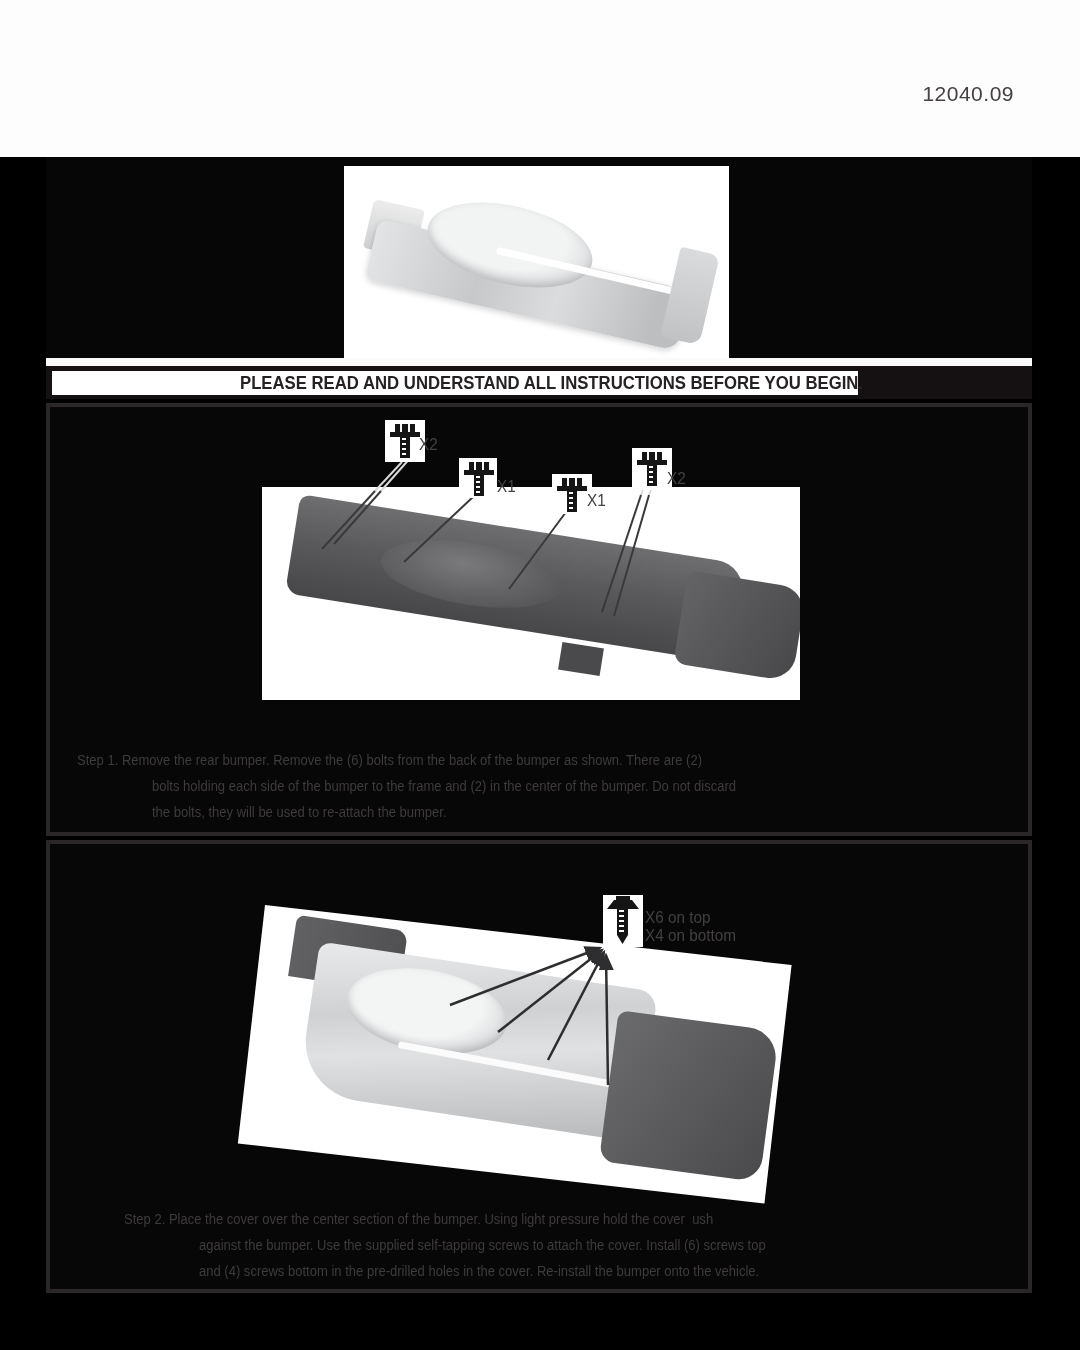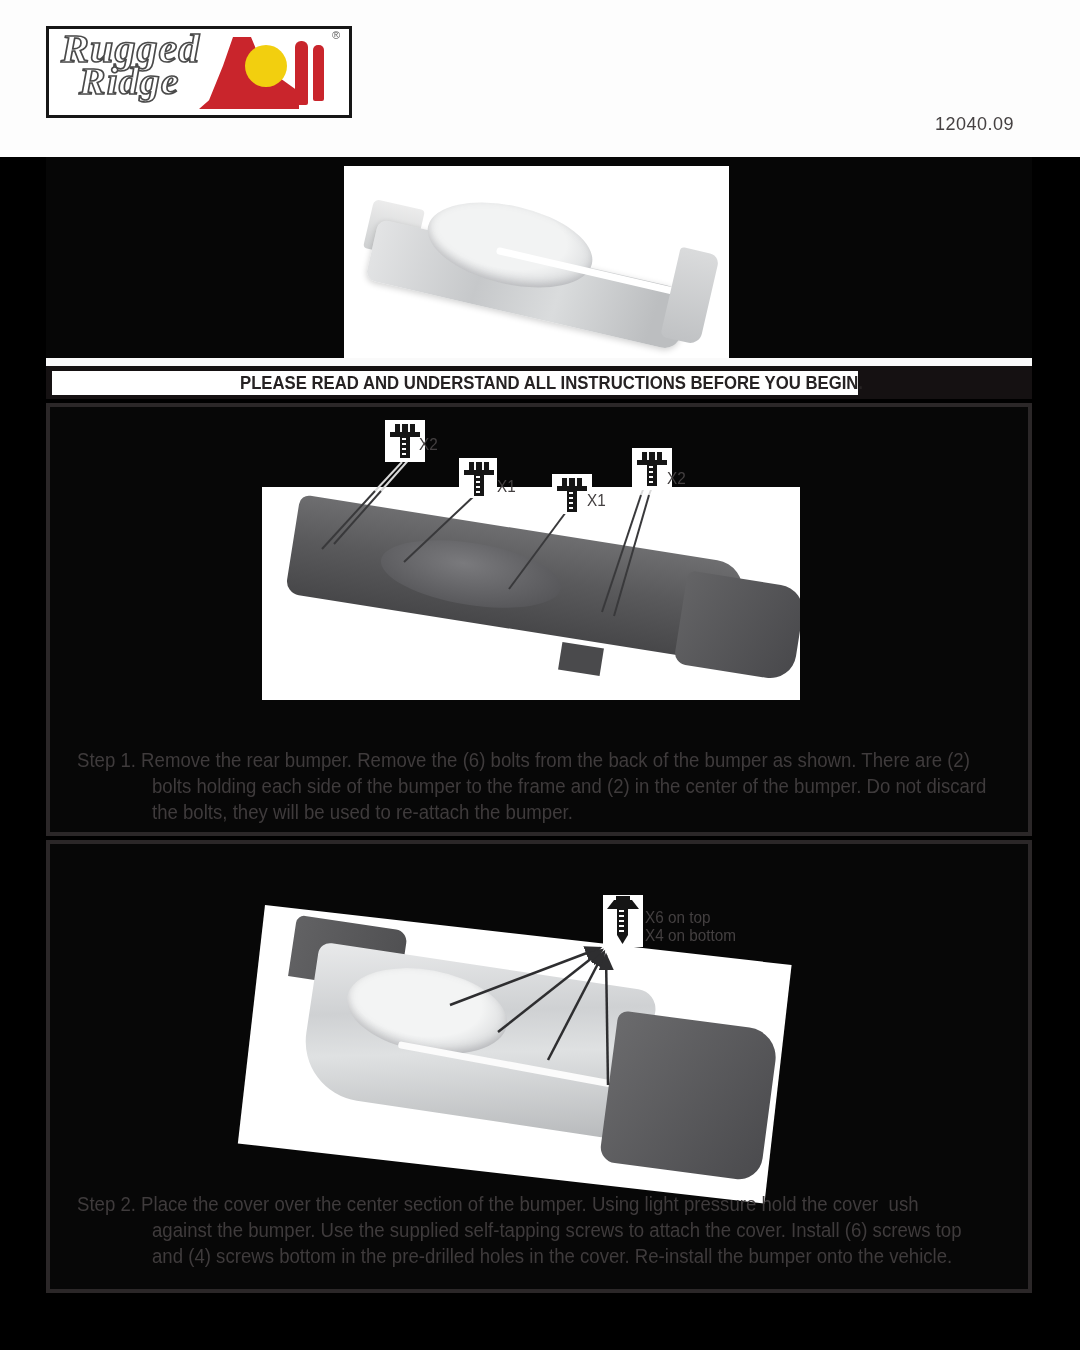--- a/index.html
+++ b/index.html
@@ -12,21 +12,21 @@
   .logo-word{position:absolute;font-family:"Liberation Serif",serif;font-style:italic;font-weight:bold;
              color:#fff;-webkit-text-stroke:1.6px #4a4a4a;text-shadow:0 0 1px #555;letter-spacing:1px;z-index:3;}
   #logo-w1{left:12px;top:-4px;font-size:40px;transform:scaleX(1.05);transform-origin:left;}
   #logo-w2{left:30px;top:30px;font-size:38px;transform:scaleX(1.05);transform-origin:left;}
   #logo-mesa{left:150px;top:8px;width:100px;height:72px;background:#c9252c;z-index:2;
              clip-path:polygon(34% 0,52% 0,58% 20%,76% 52%,100% 76%,100% 100%,0 100%,10% 88%,24% 40%);}
   #logo-sun{left:196px;top:16px;width:42px;height:42px;border-radius:50%;background:#f2cf0f;z-index:4;}
   #logo-pillar1{left:246px;top:12px;width:13px;height:64px;background:#c9252c;border-radius:6px 6px 2px 2px;z-index:4;}
   #logo-pillar2{left:264px;top:16px;width:11px;height:56px;background:#c9252c;border-radius:5px 5px 2px 2px;z-index:4;}
   #logo-reg{left:283px;top:0px;font-size:11px;color:#5a5a5a;z-index:5;}
-  #part-number{right:66px;top:82px;font-size:18px;color:#454142;letter-spacing:.5px;margin-top:32px;}
+  #part-number{right:66px;top:82px;font-size:21px;color:#454142;letter-spacing:.5px;}
 
   
   #dark-canvas{left:0;top:157px;width:1080px;height:1193px;background:#000;}
 
   
   #title-bar{left:46px;top:115px;width:986px;height:42px;background:#151112;z-index:6;}
   #title-inner{position:absolute;left:8px;right:8px;top:7px;bottom:6px;background:#fff;
                display:flex;align-items:center;justify-content:center;}
   #title-text{font-size:34px;line-height:28px;color:#262223;letter-spacing:.5px;
               transform:scaleX(.82);transform-origin:center;white-space:nowrap;}
@@ -86,25 +86,25 @@
   .st-head{position:absolute;left:4px;top:5px;width:32px;height:9px;background:#151515;
            clip-path:polygon(22% 0,78% 0,100% 100%,0 100%);}
   .st-cap{position:absolute;left:13px;top:1px;width:14px;height:5px;background:#151515;}
   .st-shank{position:absolute;left:14px;top:14px;width:11px;height:26px;background:#151515;}
   .st-shank::before{content:'';position:absolute;left:2px;top:1px;bottom:1px;width:5px;
            background:repeating-linear-gradient(180deg,#fafafa 0 2px,#151515 2px 5px);}
   .st-tip{position:absolute;left:14px;top:40px;width:11px;height:9px;background:#151515;
            clip-path:polygon(0 0,100% 0,50% 100%);}
 
   
-  .step-text{position:absolute;left:27px;z-index:4;color:#3f3b3c;font-size:20px;line-height:26px;}
+  .step-text{position:absolute;left:27px;z-index:4;color:#3f3b3c;font-size:14px;line-height:26px;}
   .step-line{white-space:nowrap;transform:scaleX(.93);transform-origin:left;}
   .step-line.indent{margin-left:75px;}
   #step1-text{top:340px;}
-  #step2-text{top:347px;}
+  #step2-text{top:362px;margin-left:47px;}
 
   
   #tilt-quad{position:absolute;left:215px;top:61px;width:530px;height:240px;background:#fff;
              transform:rotate(6.5deg);transform-origin:top left;z-index:2;overflow:hidden;}
   .b2{position:absolute;}
   #b2-leftcap{left:32px;top:8px;width:112px;height:62px;background:linear-gradient(100deg,#626264,#4f4f51);
               border-radius:8px 12px 0 0;transform:rotate(2deg);}
   #b2-silver{left:56px;top:36px;width:342px;height:152px;transform:rotate(2deg);
              background:linear-gradient(170deg,#e9eaeb,#cfd1d3 35%,#dfe1e2 55%,#b6b8ba);
              border-radius:12px 20px 18px 60px;}
@@ -115,29 +115,20 @@
   #b2-rightcap{left:362px;top:66px;width:162px;height:152px;transform:rotate(1deg);
              background:linear-gradient(120deg,#6b6b6d,#4a4a4d);border-radius:10px 30px 24px 16px;}
 </style>
 </head>
 <body>
 
 <div id="page">
 
   <div id="dark-canvas" class="abs"></div>
 
-  <div id="logo-box" class="abs">
-    <span id="logo-w1" class="logo-word">Rugged</span>
-    <span id="logo-w2" class="logo-word">Ridge</span>
-    <div id="logo-mesa" class="abs"></div>
-    <div id="logo-sun" class="abs"></div>
-    <div id="logo-pillar1" class="abs"></div>
-    <div id="logo-pillar2" class="abs"></div>
-    <span id="logo-reg" class="abs">®</span>
-  </div>
   <div id="part-number" class="abs">12040.09</div>
 
 
   <div id="photo-region" class="abs">
     <div id="photo-box">
       <div id="cov-leftface" class="cov"></div>
       <div id="cov-body" class="cov"></div>
       <div id="cov-bowl" class="cov"></div>
       <div id="cov-slash" class="cov"></div>
       <div id="cov-rightface" class="cov"></div>

